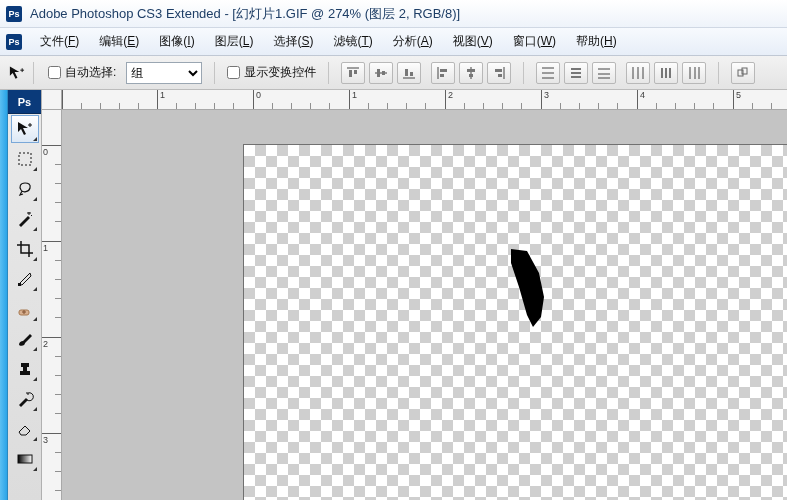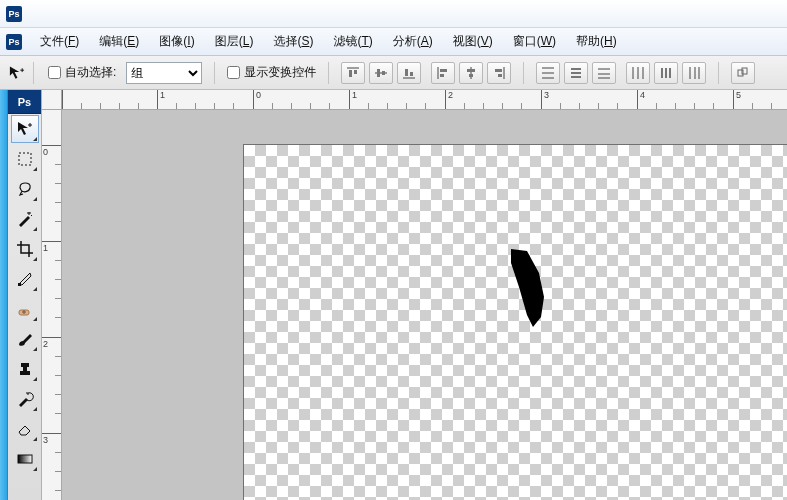--- a/index.html
+++ b/index.html
@@ -56,20 +56,21 @@
   background-position:0 0,0 11px,11px -11px,-11px 0;
   background-color:#ffffff;
 }
 .shape { position:absolute; left:245px; top:100px; pointer-events:none; }
 </style>
 </head>
 <body>
 
 <div class="titlebar">
   <div class="ps-badge">Ps</div>
+  <div class="title">Adobe Photoshop CS3 Extended - [幻灯片1.GIF @ 274% (图层 2, RGB/8)]</div>
 </div>
 
 <div class="menubar">
   <div class="ps-badge">Ps</div>
   <div class="mi"><span>文件(</span><u>F</u><span>)</span></div>
   <div class="mi"><span>编辑(</span><u>E</u><span>)</span></div>
   <div class="mi"><span>图像(</span><u>I</u><span>)</span></div>
   <div class="mi"><span>图层(</span><u>L</u><span>)</span></div>
   <div class="mi"><span>选择(</span><u>S</u><span>)</span></div>
   <div class="mi"><span>滤镜(</span><u>T</u><span>)</span></div>

